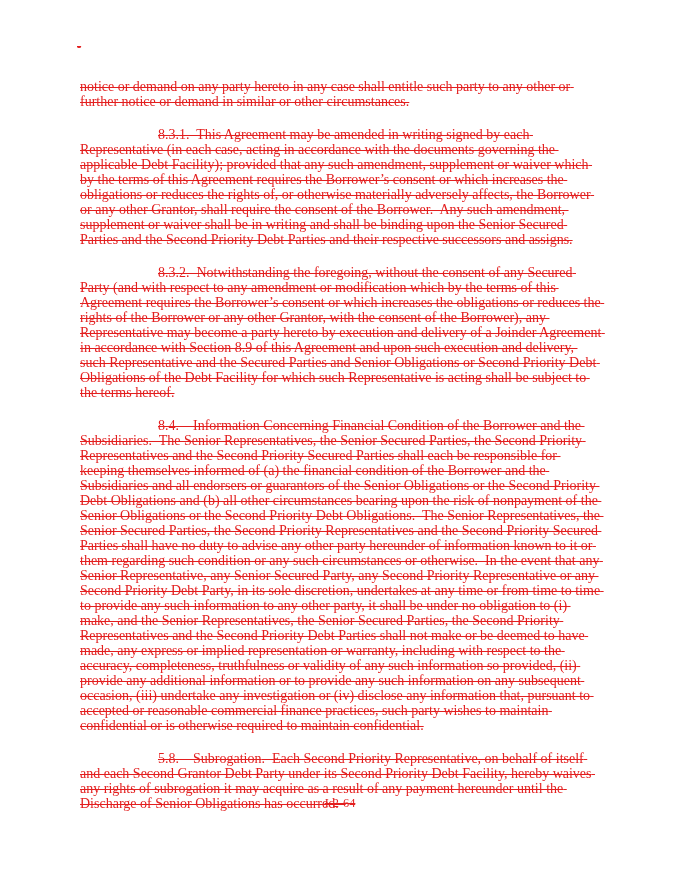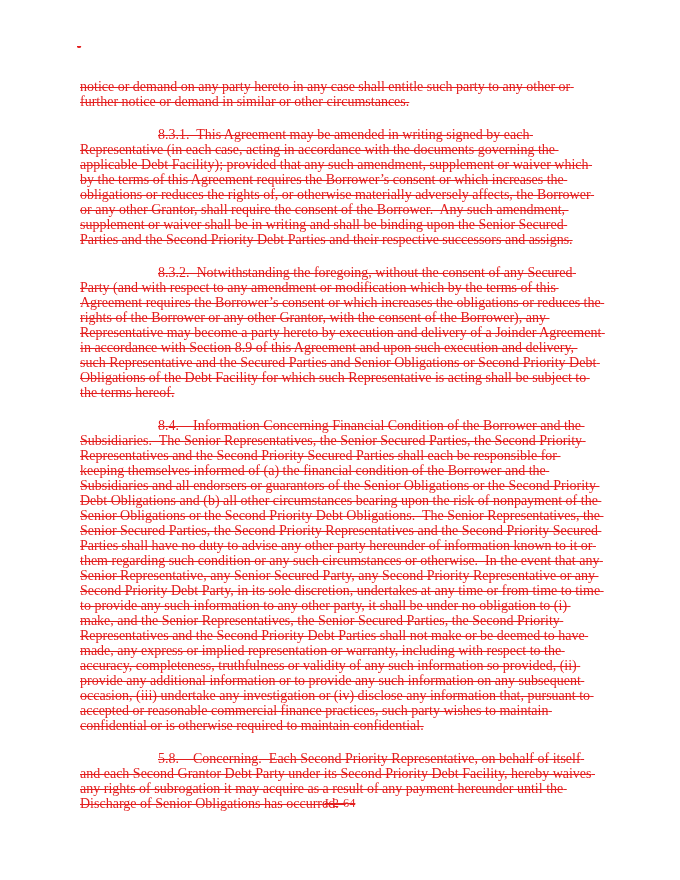--- a/index.html
+++ b/index.html
@@ -67,17 +67,17 @@
 <body>
 
 <div class="page">
   <span class="stray-mark">-</span>
 
   <div class="content" id="paragraph-container">
       <p class="para"><span>notice or demand on any party hereto in any case shall entitle such party to any other or further notice or demand in similar or other circumstances.</span></p>
       <p class="para indent"><span>8.3.1.  This Agreement may be amended in writing signed by each Representative (in each case, acting in accordance with the documents governing the applicable Debt Facility); </span><span class="u">provided</span><span> that any such amendment, supplement or waiver which by the terms of this Agreement requires the Borrower’s consent or which increases the obligations or reduces the rights of, or otherwise materially adversely affects, the Borrower or any other Grantor, shall require the consent of the Borrower.  Any such amendment, supplement or waiver shall be in writing and shall be binding upon the Senior Secured Parties and the Second Priority Debt Parties and their respective successors and assigns.</span></p>
       <p class="para indent"><span>8.3.2.  Notwithstanding the foregoing, without the consent of any Secured Party (and with respect to any amendment or modification which by the terms of this Agreement requires the Borrower’s consent or which increases the obligations or reduces the rights of the Borrower or any other Grantor, with the consent of the Borrower), any Representative may become a party hereto by execution and delivery of a Joinder Agreement in accordance with Section 8.9 of this Agreement and upon such execution and delivery, such Representative and the Secured Parties and Senior Obligations or Second Priority Debt Obligations of the Debt Facility for which such Representative is acting shall be subject to the terms hereof.</span></p>
       <p class="para indent"><span>8.4.    </span><span class="u">Information Concerning Financial Condition of the Borrower and the Subsidiaries</span><span>.  The Senior Representatives, the Senior Secured Parties, the Second Priority Representatives and the Second Priority Secured Parties shall each be responsible for keeping themselves informed of (a) the financial condition of the Borrower and the Subsidiaries and all endorsers or guarantors of the Senior Obligations or the Second Priority Debt Obligations and (b) all other circumstances bearing upon the risk of nonpayment of the Senior Obligations or the Second Priority Debt Obligations.  The Senior Representatives, the Senior Secured Parties, the Second Priority Representatives and the Second Priority Secured Parties shall have no duty to advise any other party hereunder of information known to it or them regarding such condition or any such circumstances or otherwise.  In the event that any Senior Representative, any Senior Secured Party, any Second Priority Representative or any Second Priority Debt Party, in its sole discretion, undertakes at any time or from time to time to provide any such information to any other party, it shall be under no obligation to (i) make, and the Senior Representatives, the Senior Secured Parties, the Second Priority Representatives and the Second Priority Debt Parties shall not make or be deemed to have made, any express or implied representation or warranty, including with respect to the accuracy, completeness, truthfulness or validity of any such information so provided, (ii) provide any additional information or to provide any such information on any subsequent occasion, (iii) undertake any investigation or (iv) disclose any information that, pursuant to accepted or reasonable commercial finance practices, such party wishes to maintain confidential or is otherwise required to maintain confidential.</span></p>
-      <p class="para indent"><span>5.8.    </span><span class="u">Concerning</span><span>.  Each Second Priority Representative, on behalf of itself and each Second Grantor Debt Party under its Second Priority Debt Facility, hereby waives any rights of subrogation it may acquire as a result of any payment hereunder until the Discharge of Senior Obligations has occurred.  </span></p>
+      <p class="para indent"><span>5.8.    </span><span class="u">Subrogation</span><span>.  Each Second Priority Representative, on behalf of itself and each Second Grantor Debt Party under its Second Priority Debt Facility, hereby waives any rights of subrogation it may acquire as a result of any payment hereunder until the Discharge of Senior Obligations has occurred.  </span></p>
     </div>
 
   <div class="footer">I-2-64</div>
 </div>
 
 </body></html>

